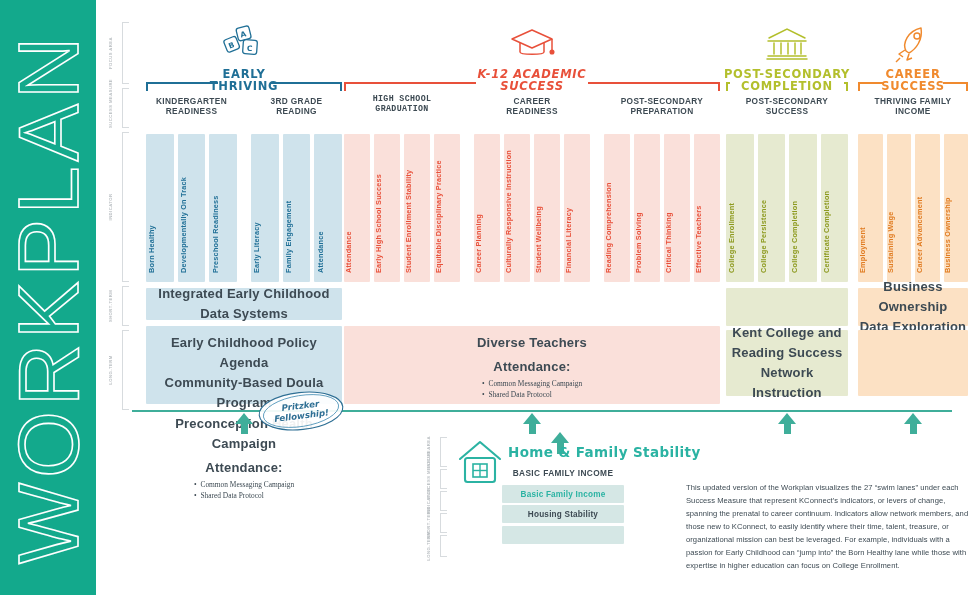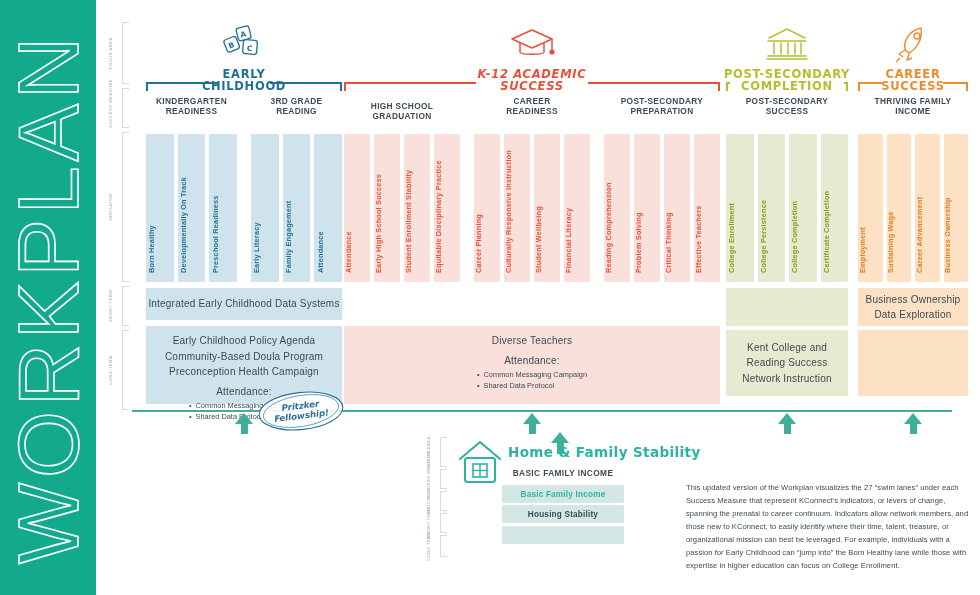--- a/index.html
+++ b/index.html
@@ -74,24 +74,24 @@
     white-space: nowrap;
     font-size: 7.3px; font-weight: 700; letter-spacing: .2px;
     margin-left: -3.6px;
   }
 
   
   .band { position: absolute; border-radius: 1px;
           display: flex; flex-direction: column;
           align-items: center; }
   .band .b-title {
-    font-size: 10px; font-weight: 400; color: #3d4a53;
+    font-size: 13px; font-weight: 700; color: #3d4a53;
     letter-spacing: .2px; line-height: 1.55; text-align: center;
   }
-  .band ul { list-style: none; }
+  .band ul { list-style: none; font-family: Liberation Serif, serif; }
   .band ul li { font-size: 7.4px; color: #3d4a53; line-height: 1.5; }
   .band ul li::before { content: "\2022"; margin-right: 4px; }
 
   
   .rule { position: absolute; height: 2px; background: #3fae9a; }
   .arrow-up {
     position: absolute; width: 0; height: 0;
     border-left: 9px solid transparent; border-right: 9px solid transparent;
     border-bottom: 11px solid #3fae9a;
   }
@@ -171,21 +171,21 @@
       <rect x="22" y="16" width="14" height="14" rx="2.5" transform="rotate(4 29 23)"></rect>
       </g>
       <g fill="#1f6f96" font-size="7.5" font-family="DejaVu Sans" font-weight="bold">
       <text x="19" y="13" transform="rotate(-14 22 9)">A</text>
       <text x="7" y="24" transform="rotate(-22 10 20)">B</text>
       <text x="26" y="27" transform="rotate(4 29 23)">C</text>
       </g>
           </svg></div>
         <div class="fa-title" style="top:68px; color:#1f6f96;">
           <div>EARLY</div>
-          <div>CHILDHOOD</div>
+          <div>THRIVING</div>
         </div>
         <div class="fa-bracket" style="left:0; top:82px; width:196px;">
           <div class="bar" style="left:0; width:72px; background:#1f6f96;"></div>
           <div class="bar" style="right:0; width:72px; background:#1f6f96;"></div>
           <div class="lft" style="left:0; background:#1f6f96;"></div>
           <div class="rgt" style="right:0; background:#1f6f96;"></div>
         </div>
         <div class="sm" style="left:0px; top:97px; width:91px;">KINDERGARTEN
 READINESS</div>
         <div class="lane" style="left:0px; top:134px; width:27.666666666666668px; height:148px; background:#cfe3ec;">
@@ -234,21 +234,21 @@
         <div class="fa-title" style="top:68px; color:#e8503a;font-style:italic;">
           <div>K-12 ACADEMIC</div>
           <div>SUCCESS</div>
         </div>
         <div class="fa-bracket" style="left:0; top:82px; width:376px;">
           <div class="bar" style="left:0; width:131.6px; background:#e8503a;"></div>
           <div class="bar" style="right:0; width:131.6px; background:#e8503a;"></div>
           <div class="lft" style="left:0; background:#e8503a;"></div>
           <div class="rgt" style="right:0; background:#e8503a;"></div>
         </div>
-        <div class="sm" style="left:0px; top:102px; width:116px;">HIGH SCHOOL
+        <div class="sm" style="left:0px; top:94px; width:116px;font-family:Liberation Mono, monospace;">HIGH SCHOOL
 GRADUATION</div>
         <div class="lane" style="left:0px; top:134px; width:26px; height:148px; background:#fae0da;">
           <span style="color: rgb(232, 80, 58);">Attendance</span>
         </div>
         <div class="lane" style="left:30px; top:134px; width:26px; height:148px; background:#fae0da;">
           <span style="color: rgb(232, 80, 58);">Early High School Success</span>
         </div>
         <div class="lane" style="left:60px; top:134px; width:26px; height:148px; background:#fae0da;">
           <span style="color: rgb(232, 80, 58);">Student Enrollment Stability</span>
         </div>

